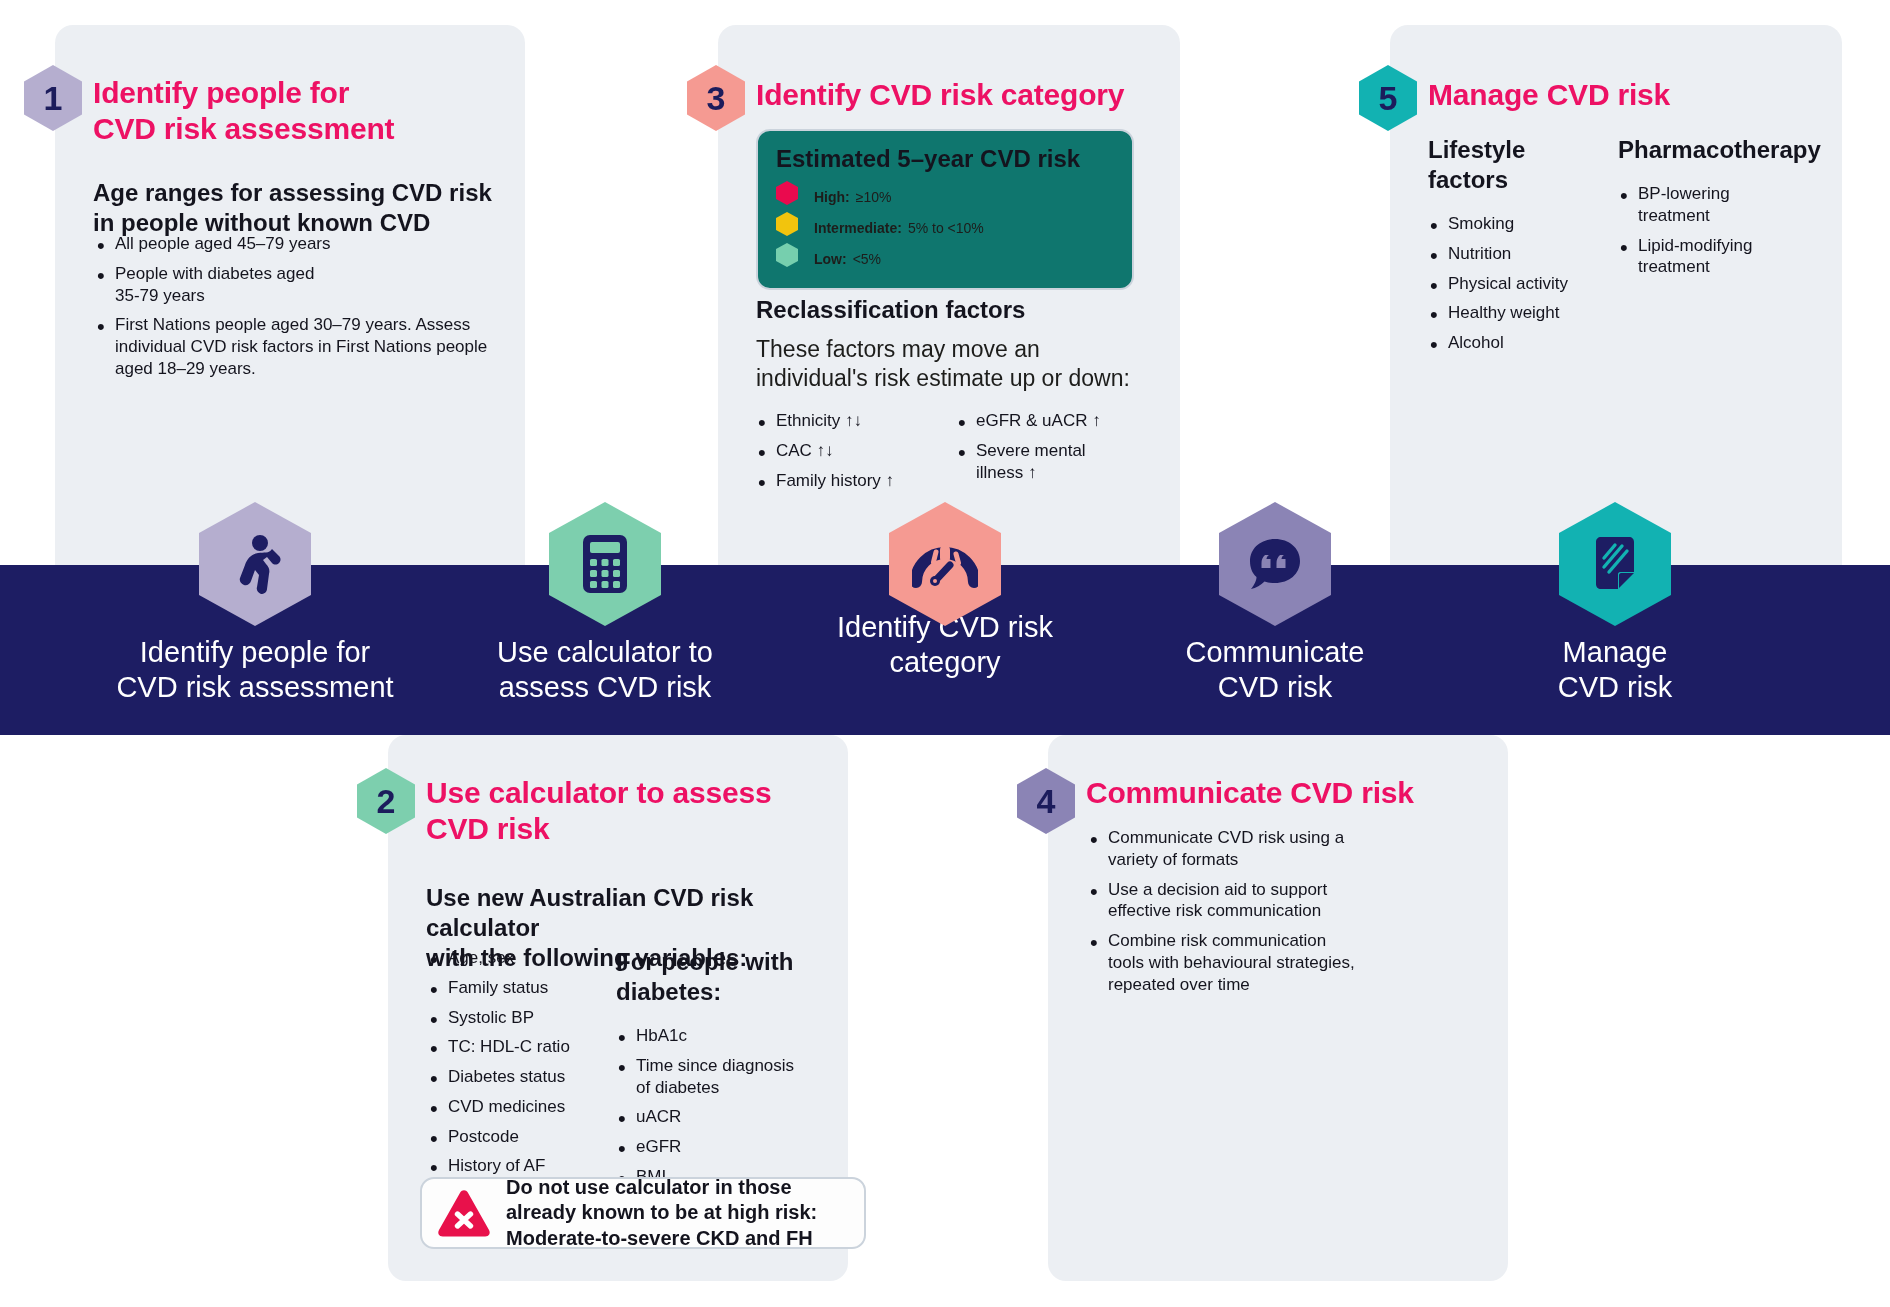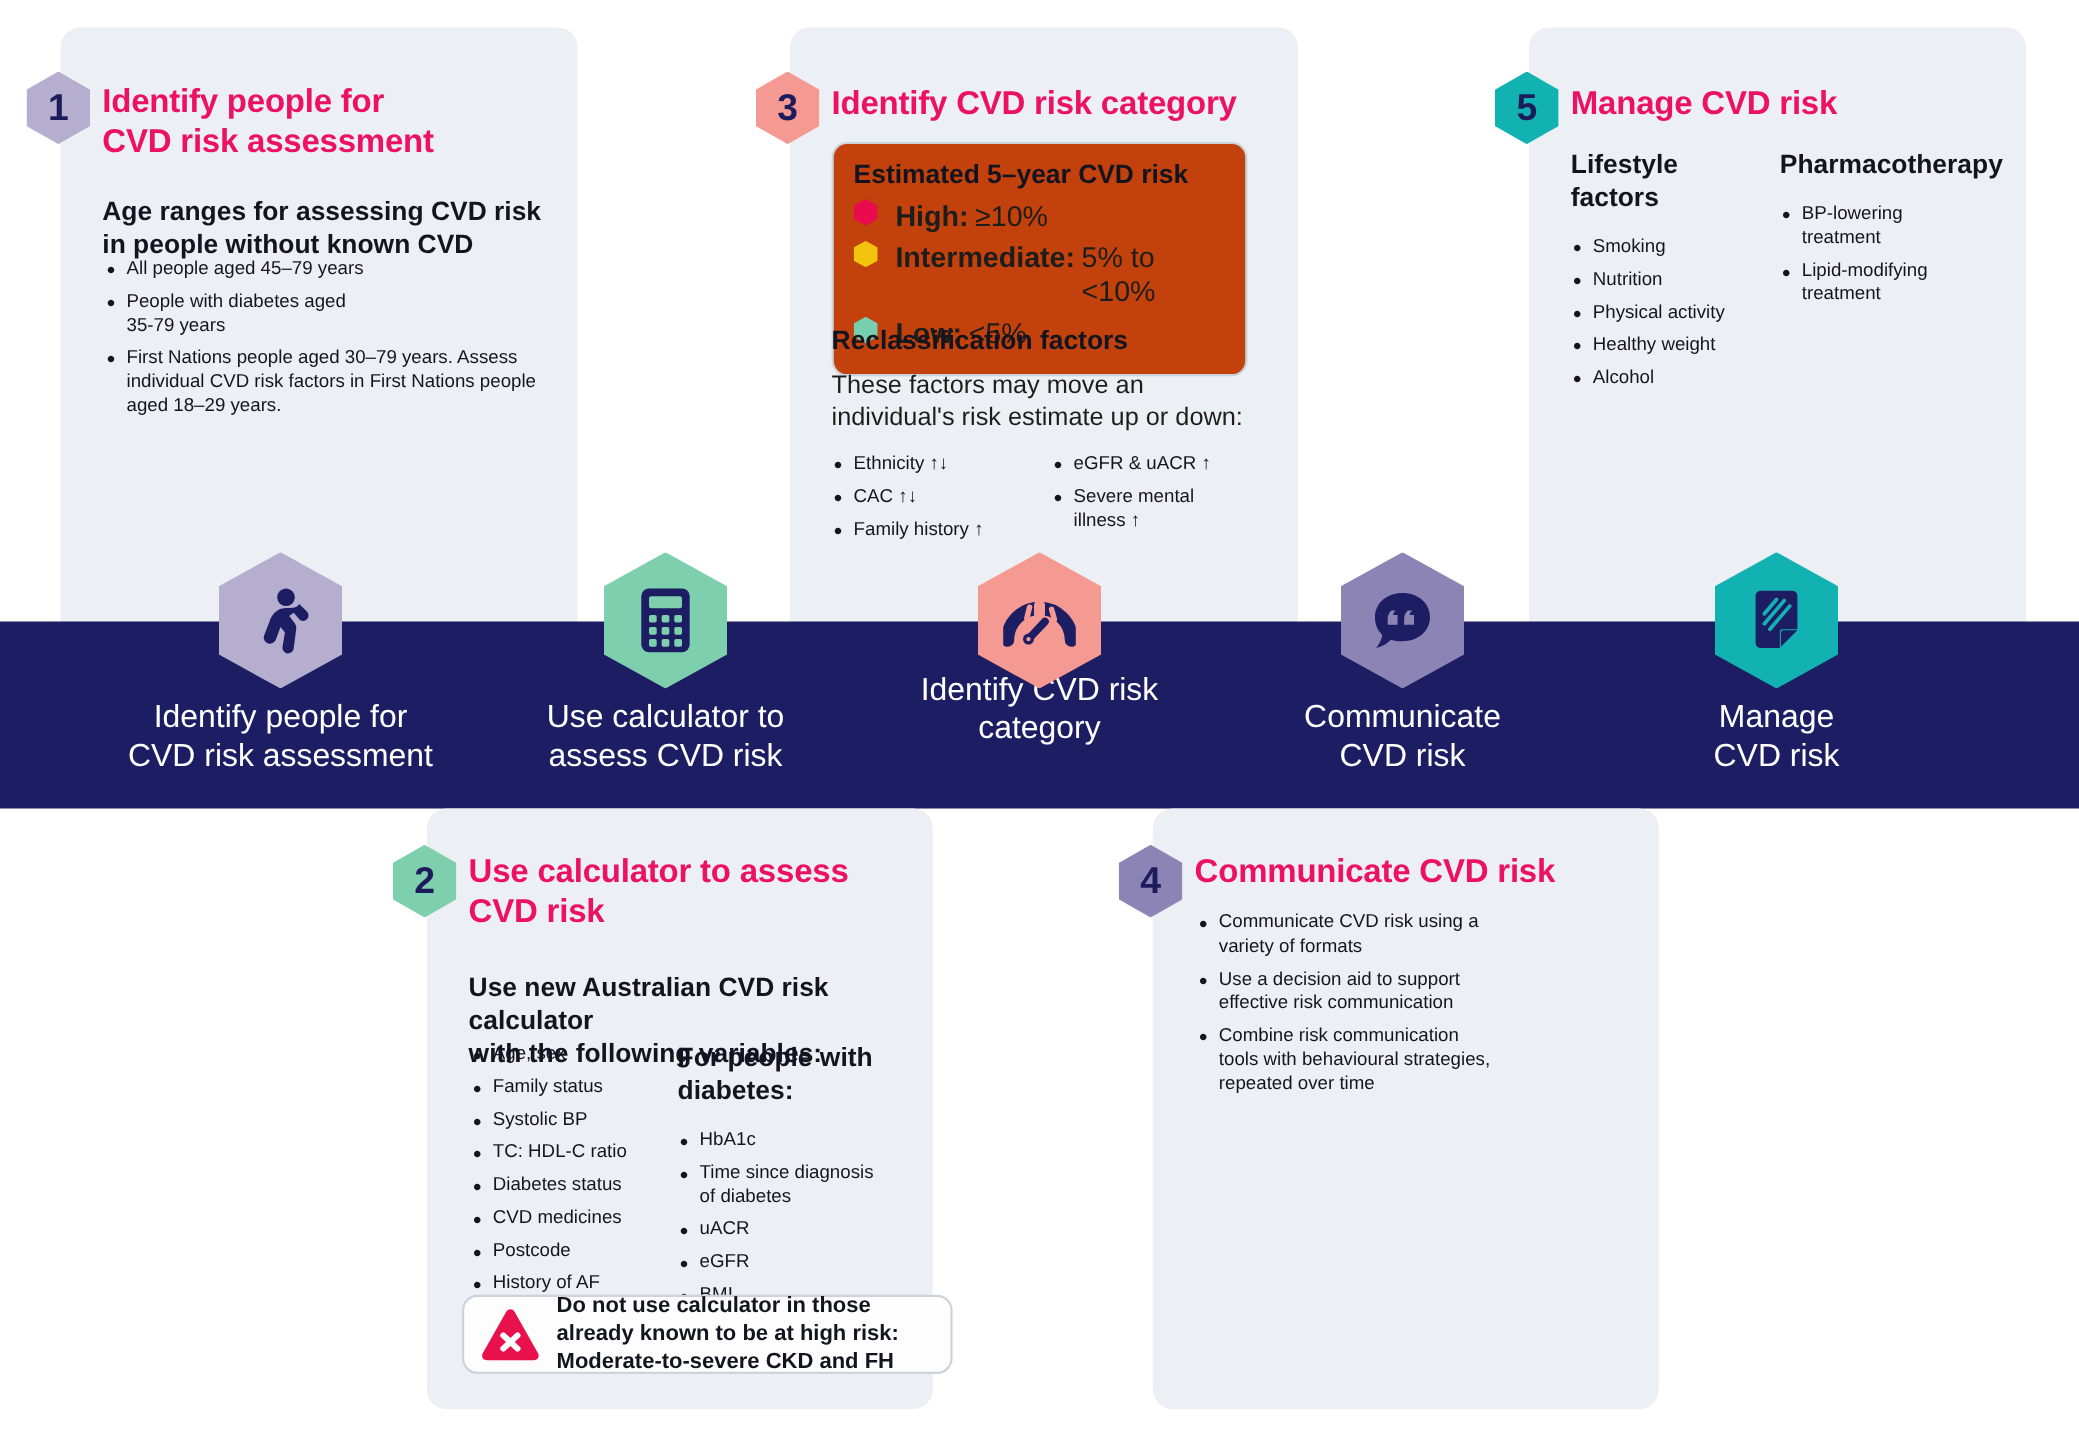--- a/index.html
+++ b/index.html
@@ -61,31 +61,31 @@
   }
   ul.bul li:before{
     content:"\2022";
     position:absolute;left:2px;top:-1px;
     font-size:22px;color:#14141e;
   }
   .tight li{margin-bottom:4px;}
 
   
   .legendbox{
-    background:#c2410c;
+    background:#0f766e;
     border:2px solid #cbd3dc;
     border-radius:14px;
     padding:14px 18px 14px 18px;
     box-sizing:border-box;
   }
   .legendbox h4{
     margin:0 0 8px 0;
     font-size:24px;font-weight:bold;color:#14141e;
   }
-  .legrow{display:flex;align-items:flex-start;margin:7px 0;font-size:26px;}
+  .legrow{display:flex;align-items:flex-end;margin:7px 0;font-size:14px;}
   .hexdot{
     width:22px;height:24px;margin-right:16px;flex:none;
     clip-path:polygon(50% 0%,100% 25%,100% 75%,50% 100%,0% 75%,0% 25%);
   }
   .legrow b{font-weight:bold;margin-right:6px;}
 
   
   .warn{
     border:2px solid #cbd3dc;
     border-radius:14px;

